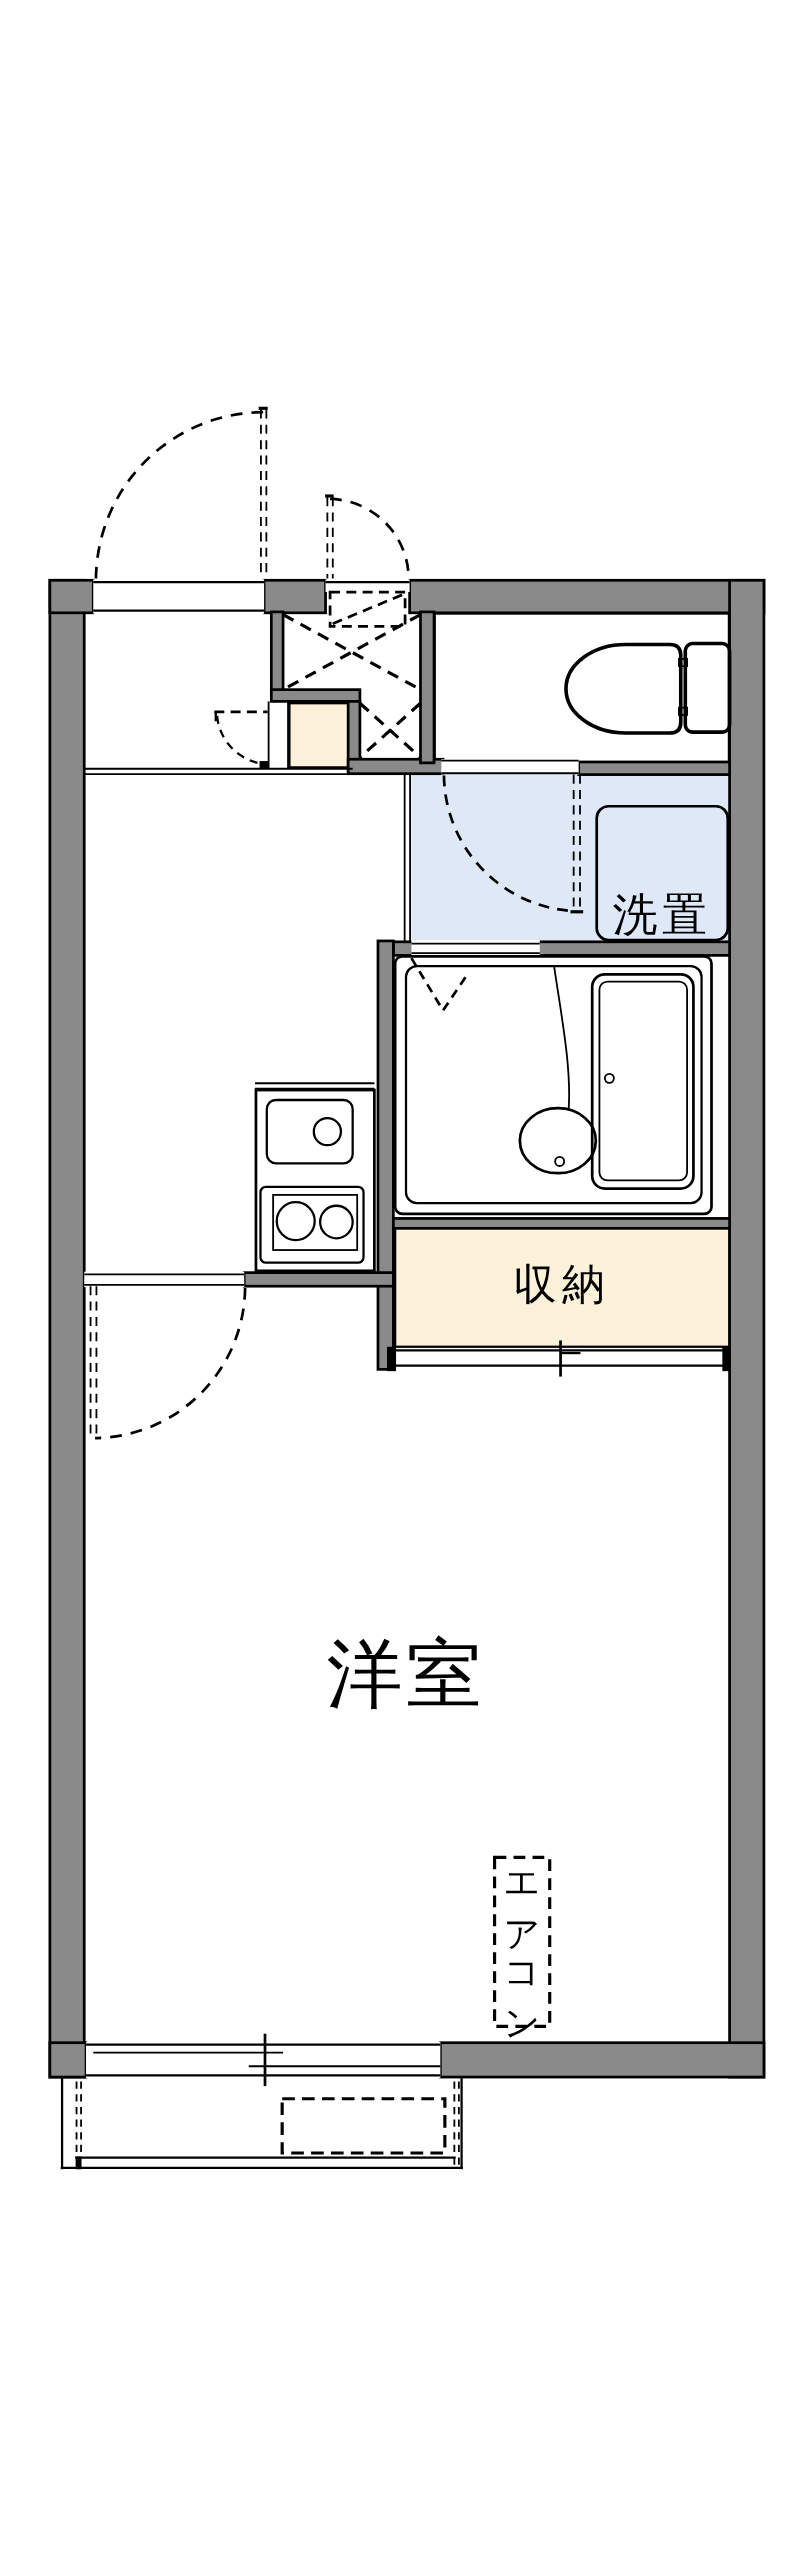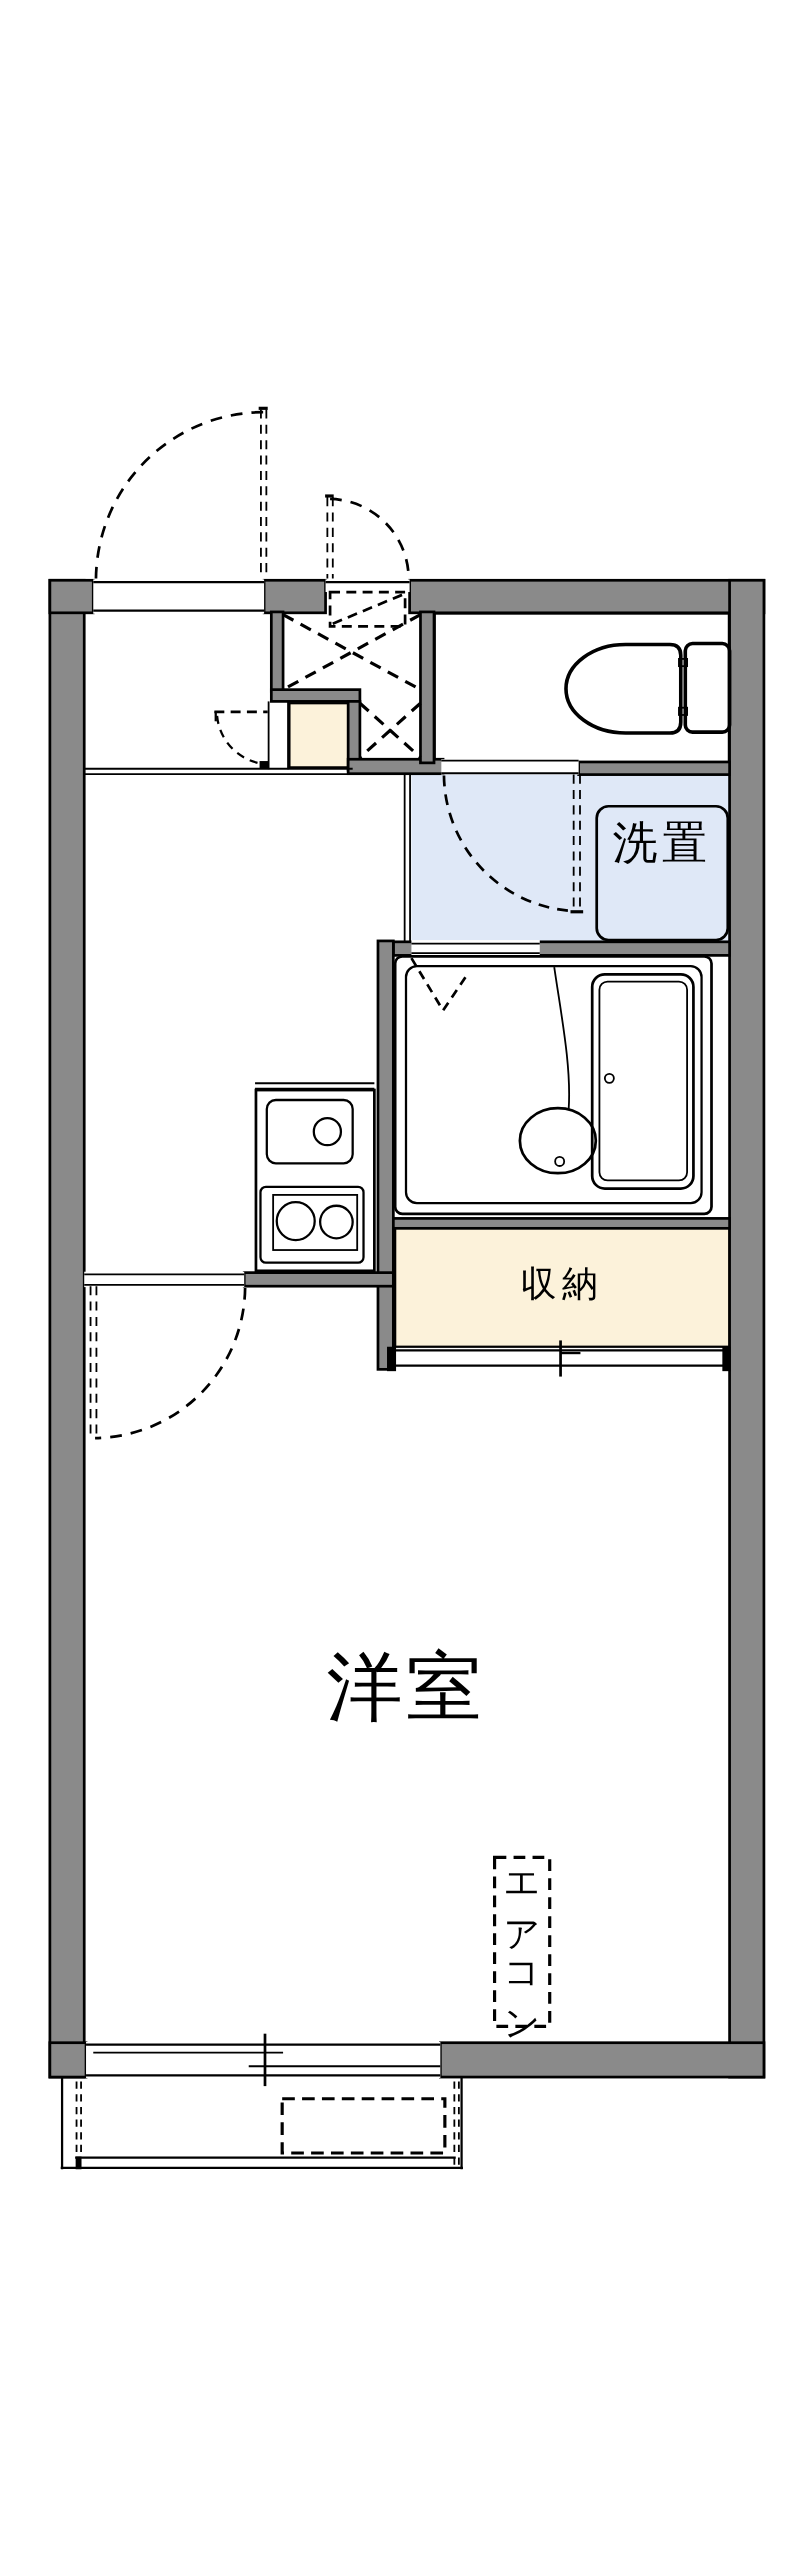--- a/index.html
+++ b/index.html
@@ -5,23 +5,23 @@
   html,body{margin:0;padding:0;background:#fff;}
   .page{position:relative;width:812px;height:2576px;background:var(--background,#fff);overflow:hidden;
         font-family:"DejaVu Sans","Liberation Sans",sans-serif;}
   .plan-svg{position:absolute;left:0;top:0;}
   .wall{fill:var(--wall,#8a8a8a);stroke:var(--line,#000);stroke-width:3;}
   .blue{fill:var(--room_fill,#dfe8f7);}
   .cream{fill:var(--storage_fill,#fcf2da);stroke:var(--line,#000);stroke-width:2.5;}
   .white{fill:#fff;}
   .ln{stroke:var(--line,#000);fill:none;}
   .lbl{position:absolute;transform:translate(-50%,-50%);color:#000;white-space:nowrap;line-height:1;}
-  .lbl-room{font-size:76px;letter-spacing:3.6px;margin-top:13px;}
+  .lbl-room{font-size:76px;letter-spacing:3.6px;}
   .lbl-area{font-size:45px;letter-spacing:0.9px;}
-  .lbl-closet{font-size:36px;letter-spacing:5.4px;}
+  .lbl-closet{font-size:43px;letter-spacing:5.4px;}
   .lbl-laundry{font-size:45px;letter-spacing:4.5px;}
   .lbl-aircon{font-size:36px;letter-spacing:3.6px;writing-mode:vertical-rl;text-orientation:upright;}
 </style>
 </head>
 <body>
 
 <div class="page">
 
   <svg class="plan-svg" width="812" height="2576" viewBox="0 0 898 2850" xmlns="http://www.w3.org/2000/svg">
 
@@ -211,16 +211,16 @@
       <line x1="89.5" y1="2303" x2="89.5" y2="2386" class="ln" stroke-width="2" stroke-dasharray="8 6"></line>
       <line x1="502.5" y1="2303" x2="502.5" y2="2396" class="ln" stroke-width="2" stroke-dasharray="8 6"></line>
       <line x1="507.5" y1="2303" x2="507.5" y2="2396" class="ln" stroke-width="2" stroke-dasharray="8 6"></line>
       <rect x="83.5" y="2386" width="6.5" height="14"></rect>
       <rect x="312" y="2322" width="180" height="60" class="ln" stroke-width="3.5" stroke-dasharray="14 8"></rect>
     </g>
   </svg>
 
   <div class="lbl lbl-room" style="left:406px;top:1674px;">洋室</div>
   <div class="lbl lbl-closet" style="left:562px;top:1284px;">収納</div>
-  <div class="lbl lbl-laundry" style="left:662px;top:842px;">洗置</div>
+  <div class="lbl lbl-laundry" style="left:662px;top:914px;">洗置</div>
   <div class="lbl lbl-aircon" style="left:522px;top:1941px;">エアコン</div>
 </div>
 
 
 </body></html>

